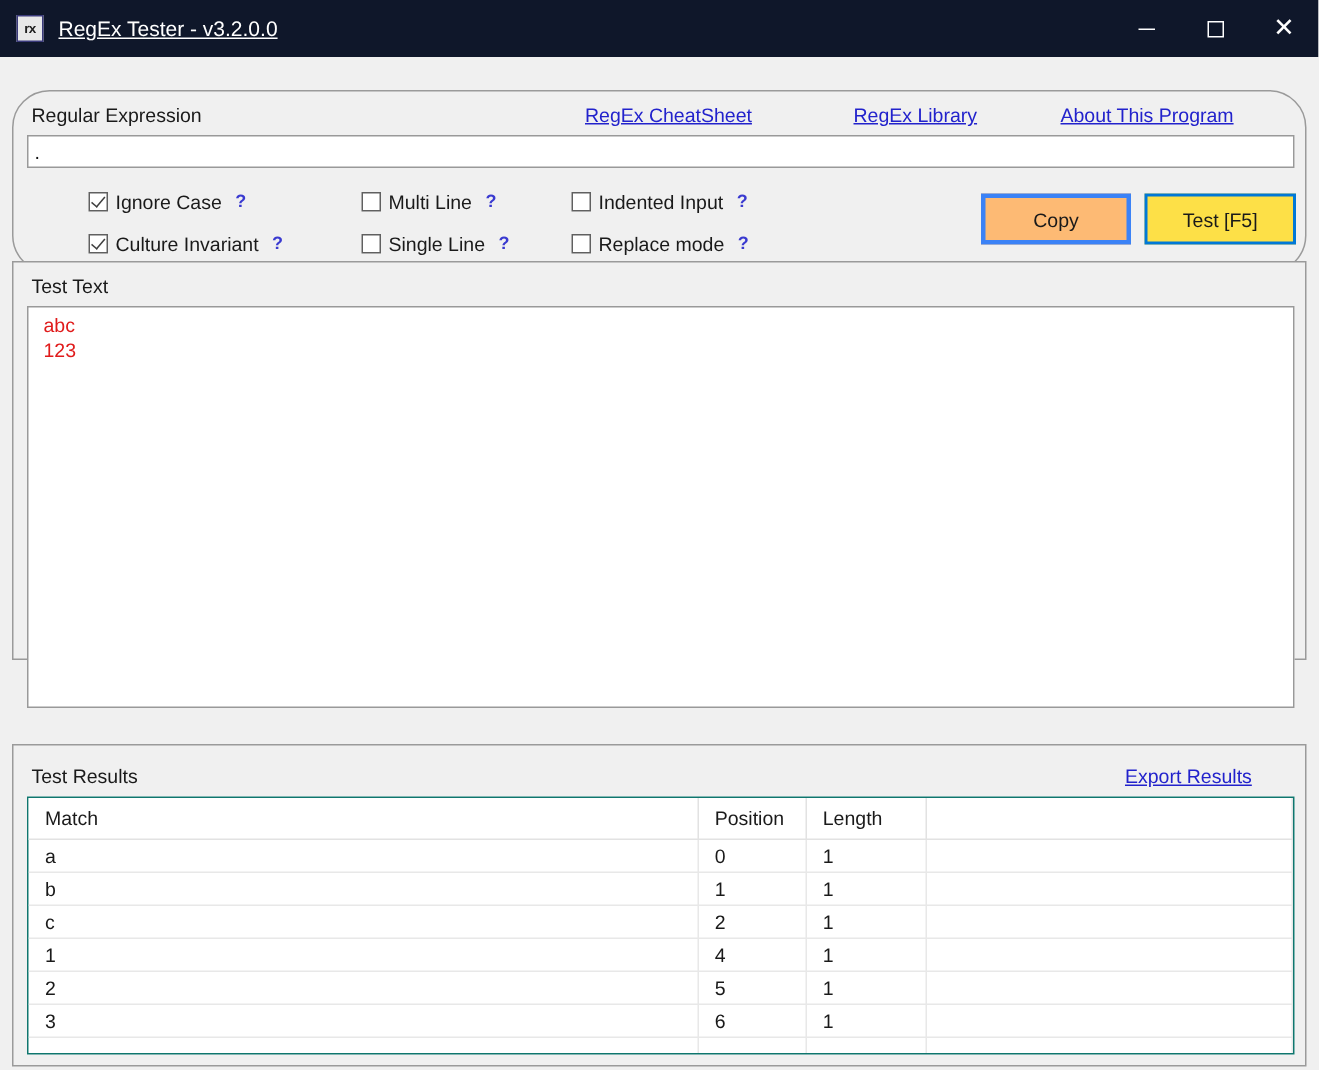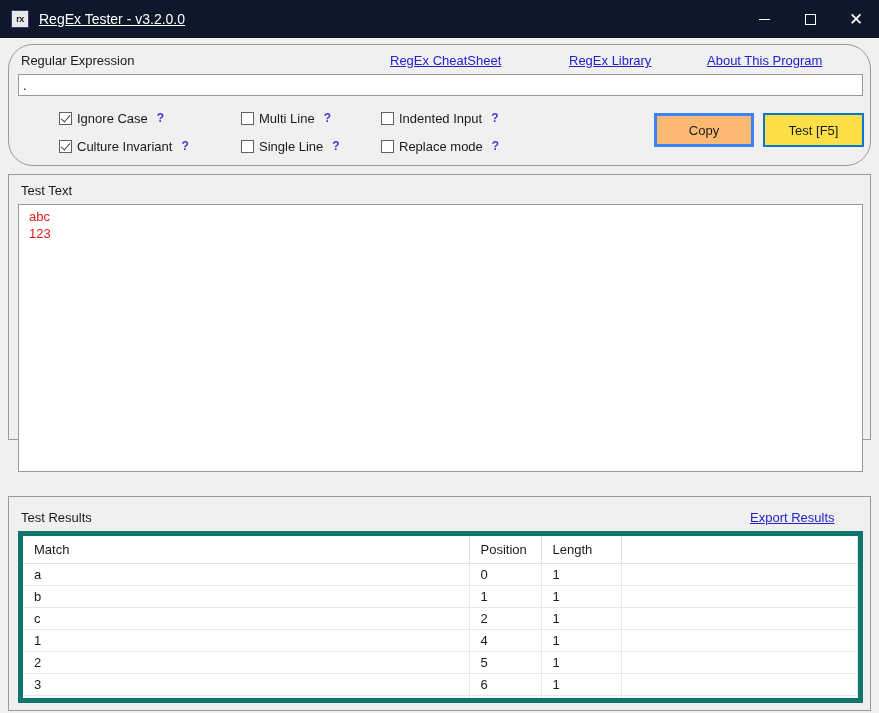--- a/index.html
+++ b/index.html
@@ -84,21 +84,21 @@
   .panel {
     position: absolute;
     background: #f0f0f0;
     border: 1px solid #9a9a9a;
     box-sizing: border-box;
   }
 
   
   #panel-regex {
     left: 8px;
-    top: 44px;
+    top: 60px;
     width: 863px;
     height: 122px;
     border-radius: 25px;
   }
   .section-label {
     position: absolute;
     font-size: 13px;
     color: #1a1a1a;
   }
   #regex-label { left: 12px; top: 8px; }
@@ -237,21 +237,21 @@
   }
   #results-label { left: 12px; top: 13px; }
   #link-export { left: 741px; top: 13px; }
 
   #results-table-wrap {
     position: absolute;
     left: 9px;
     top: 34px;
     width: 845px;
     height: 172px;
-    border: 5px solid #0f766e;
+    border: 1px solid #0f766e;
     background: #ffffff;
     box-sizing: border-box;
     overflow: hidden;
   }
   table.grid {
     border-collapse: collapse;
     width: 100%;
     table-layout: fixed;
     font-size: 13px;
     color: #1a1a1a;

